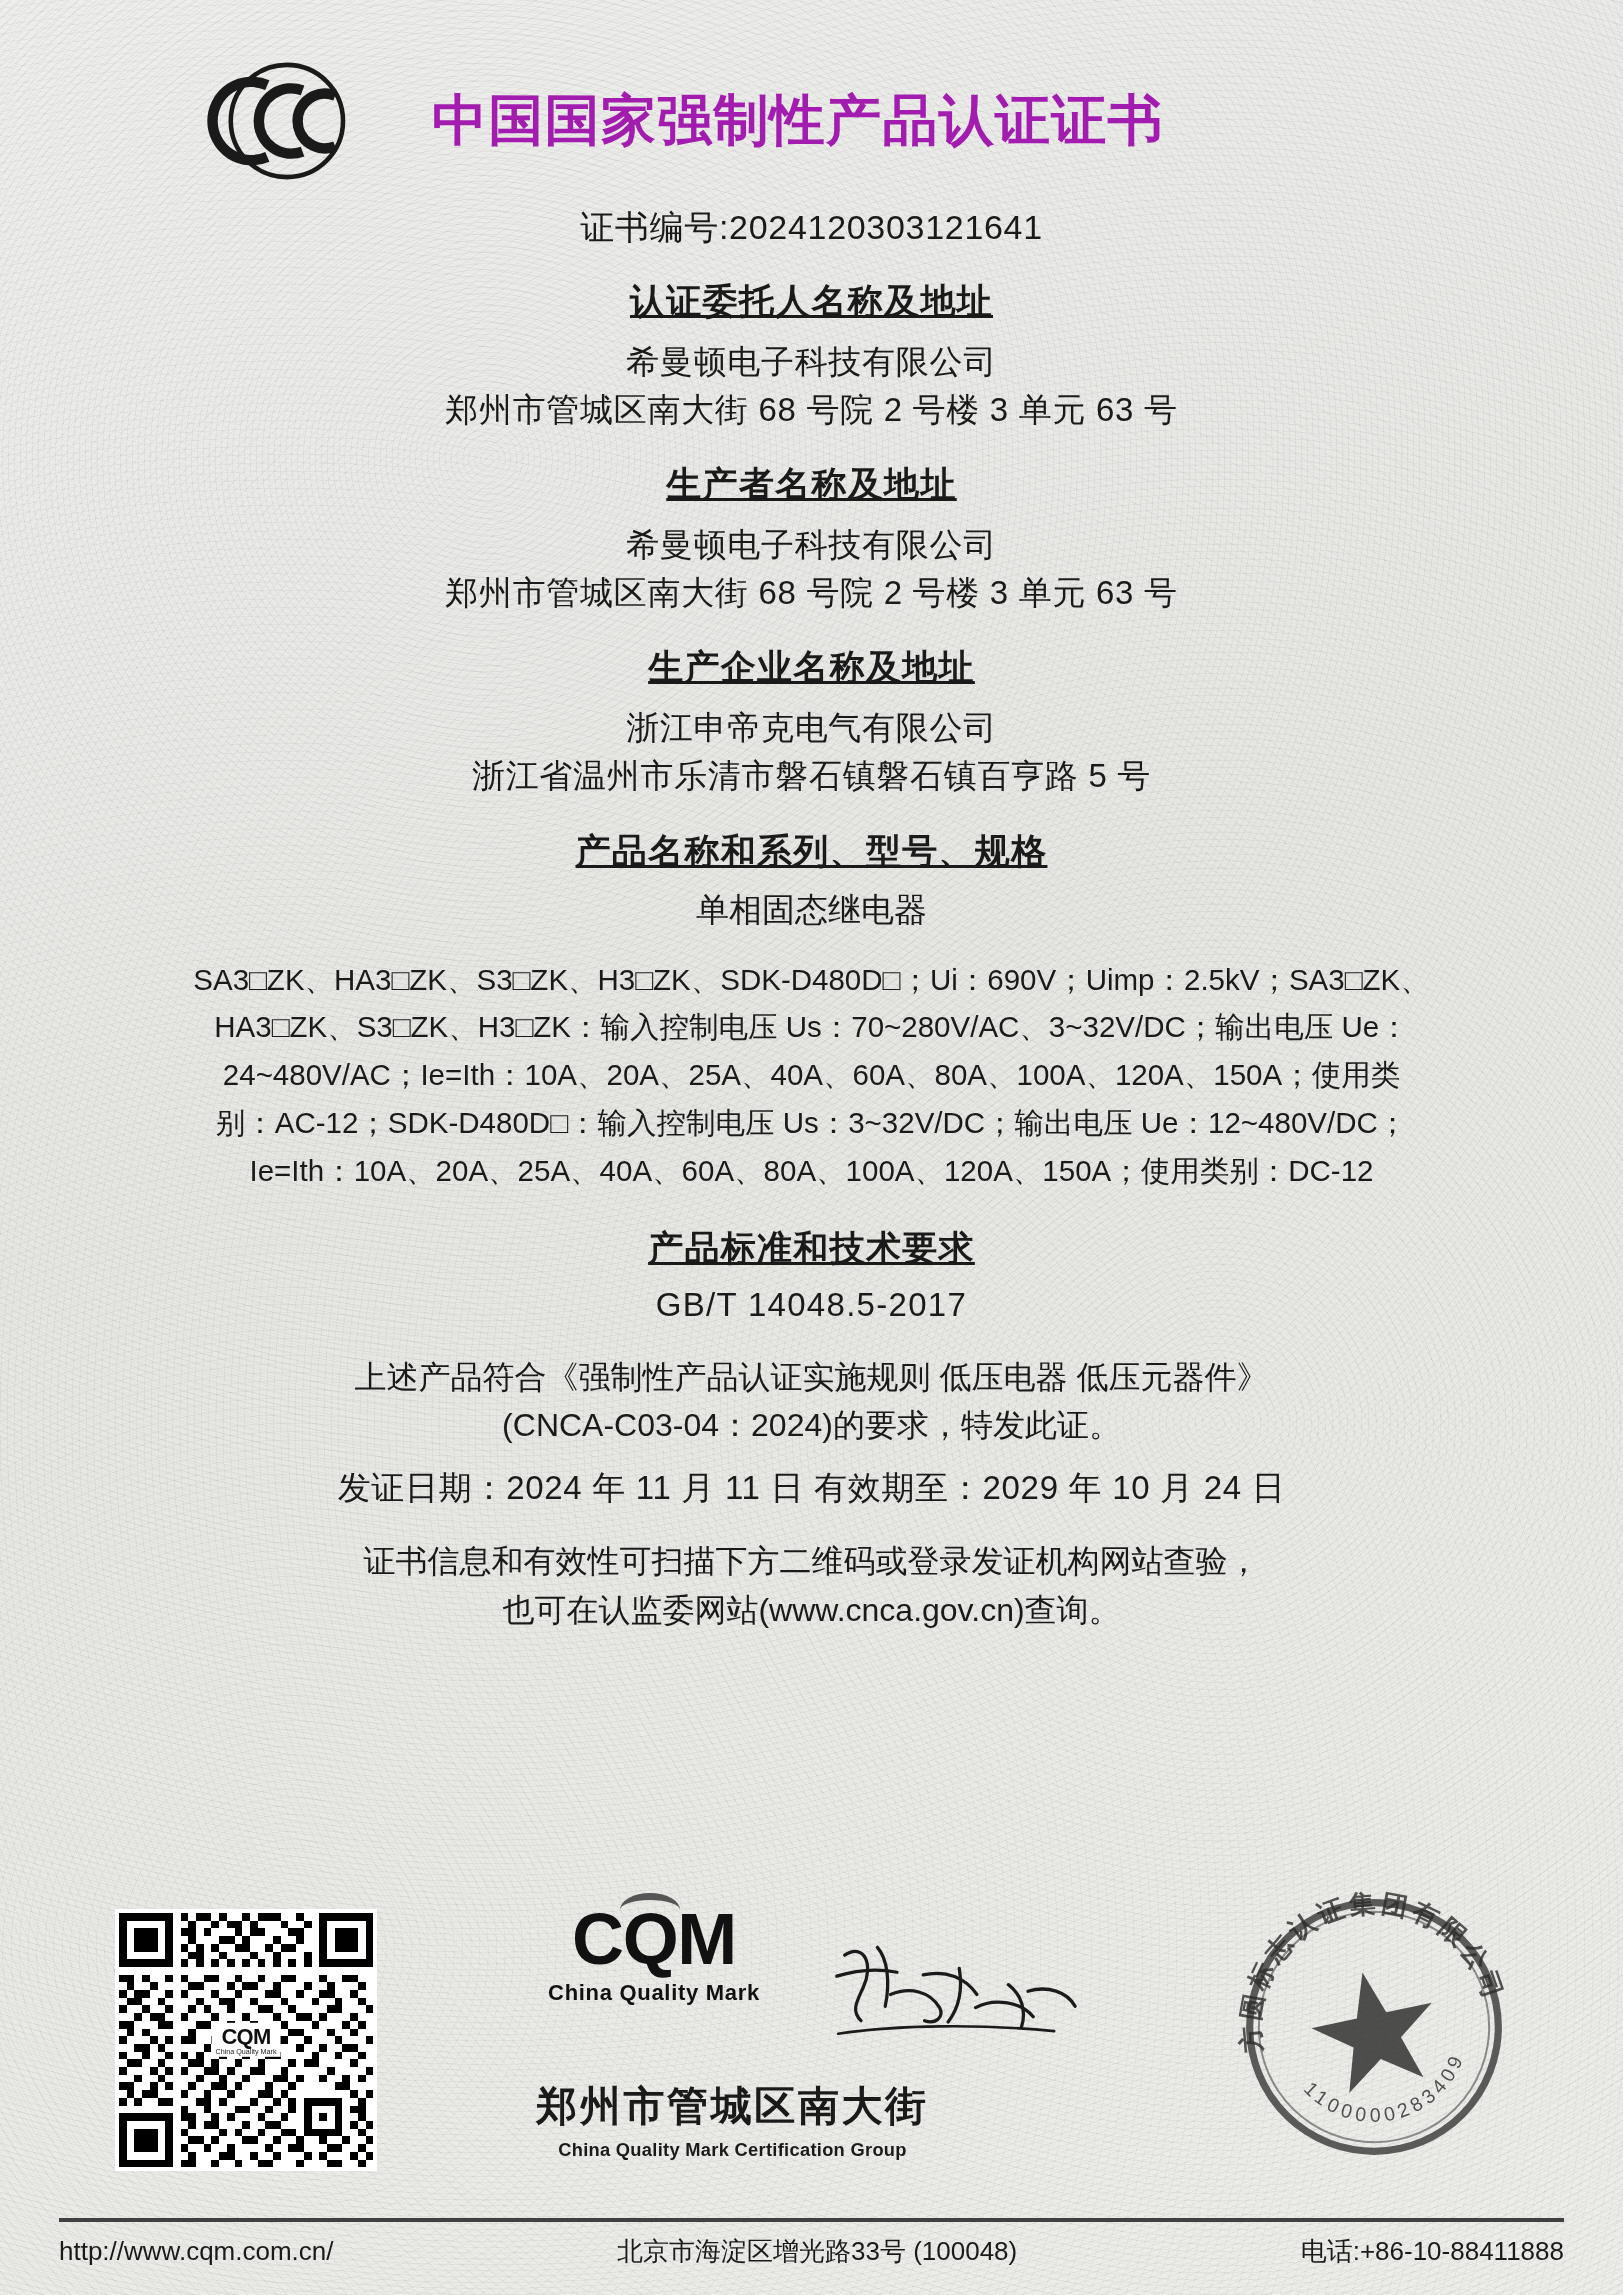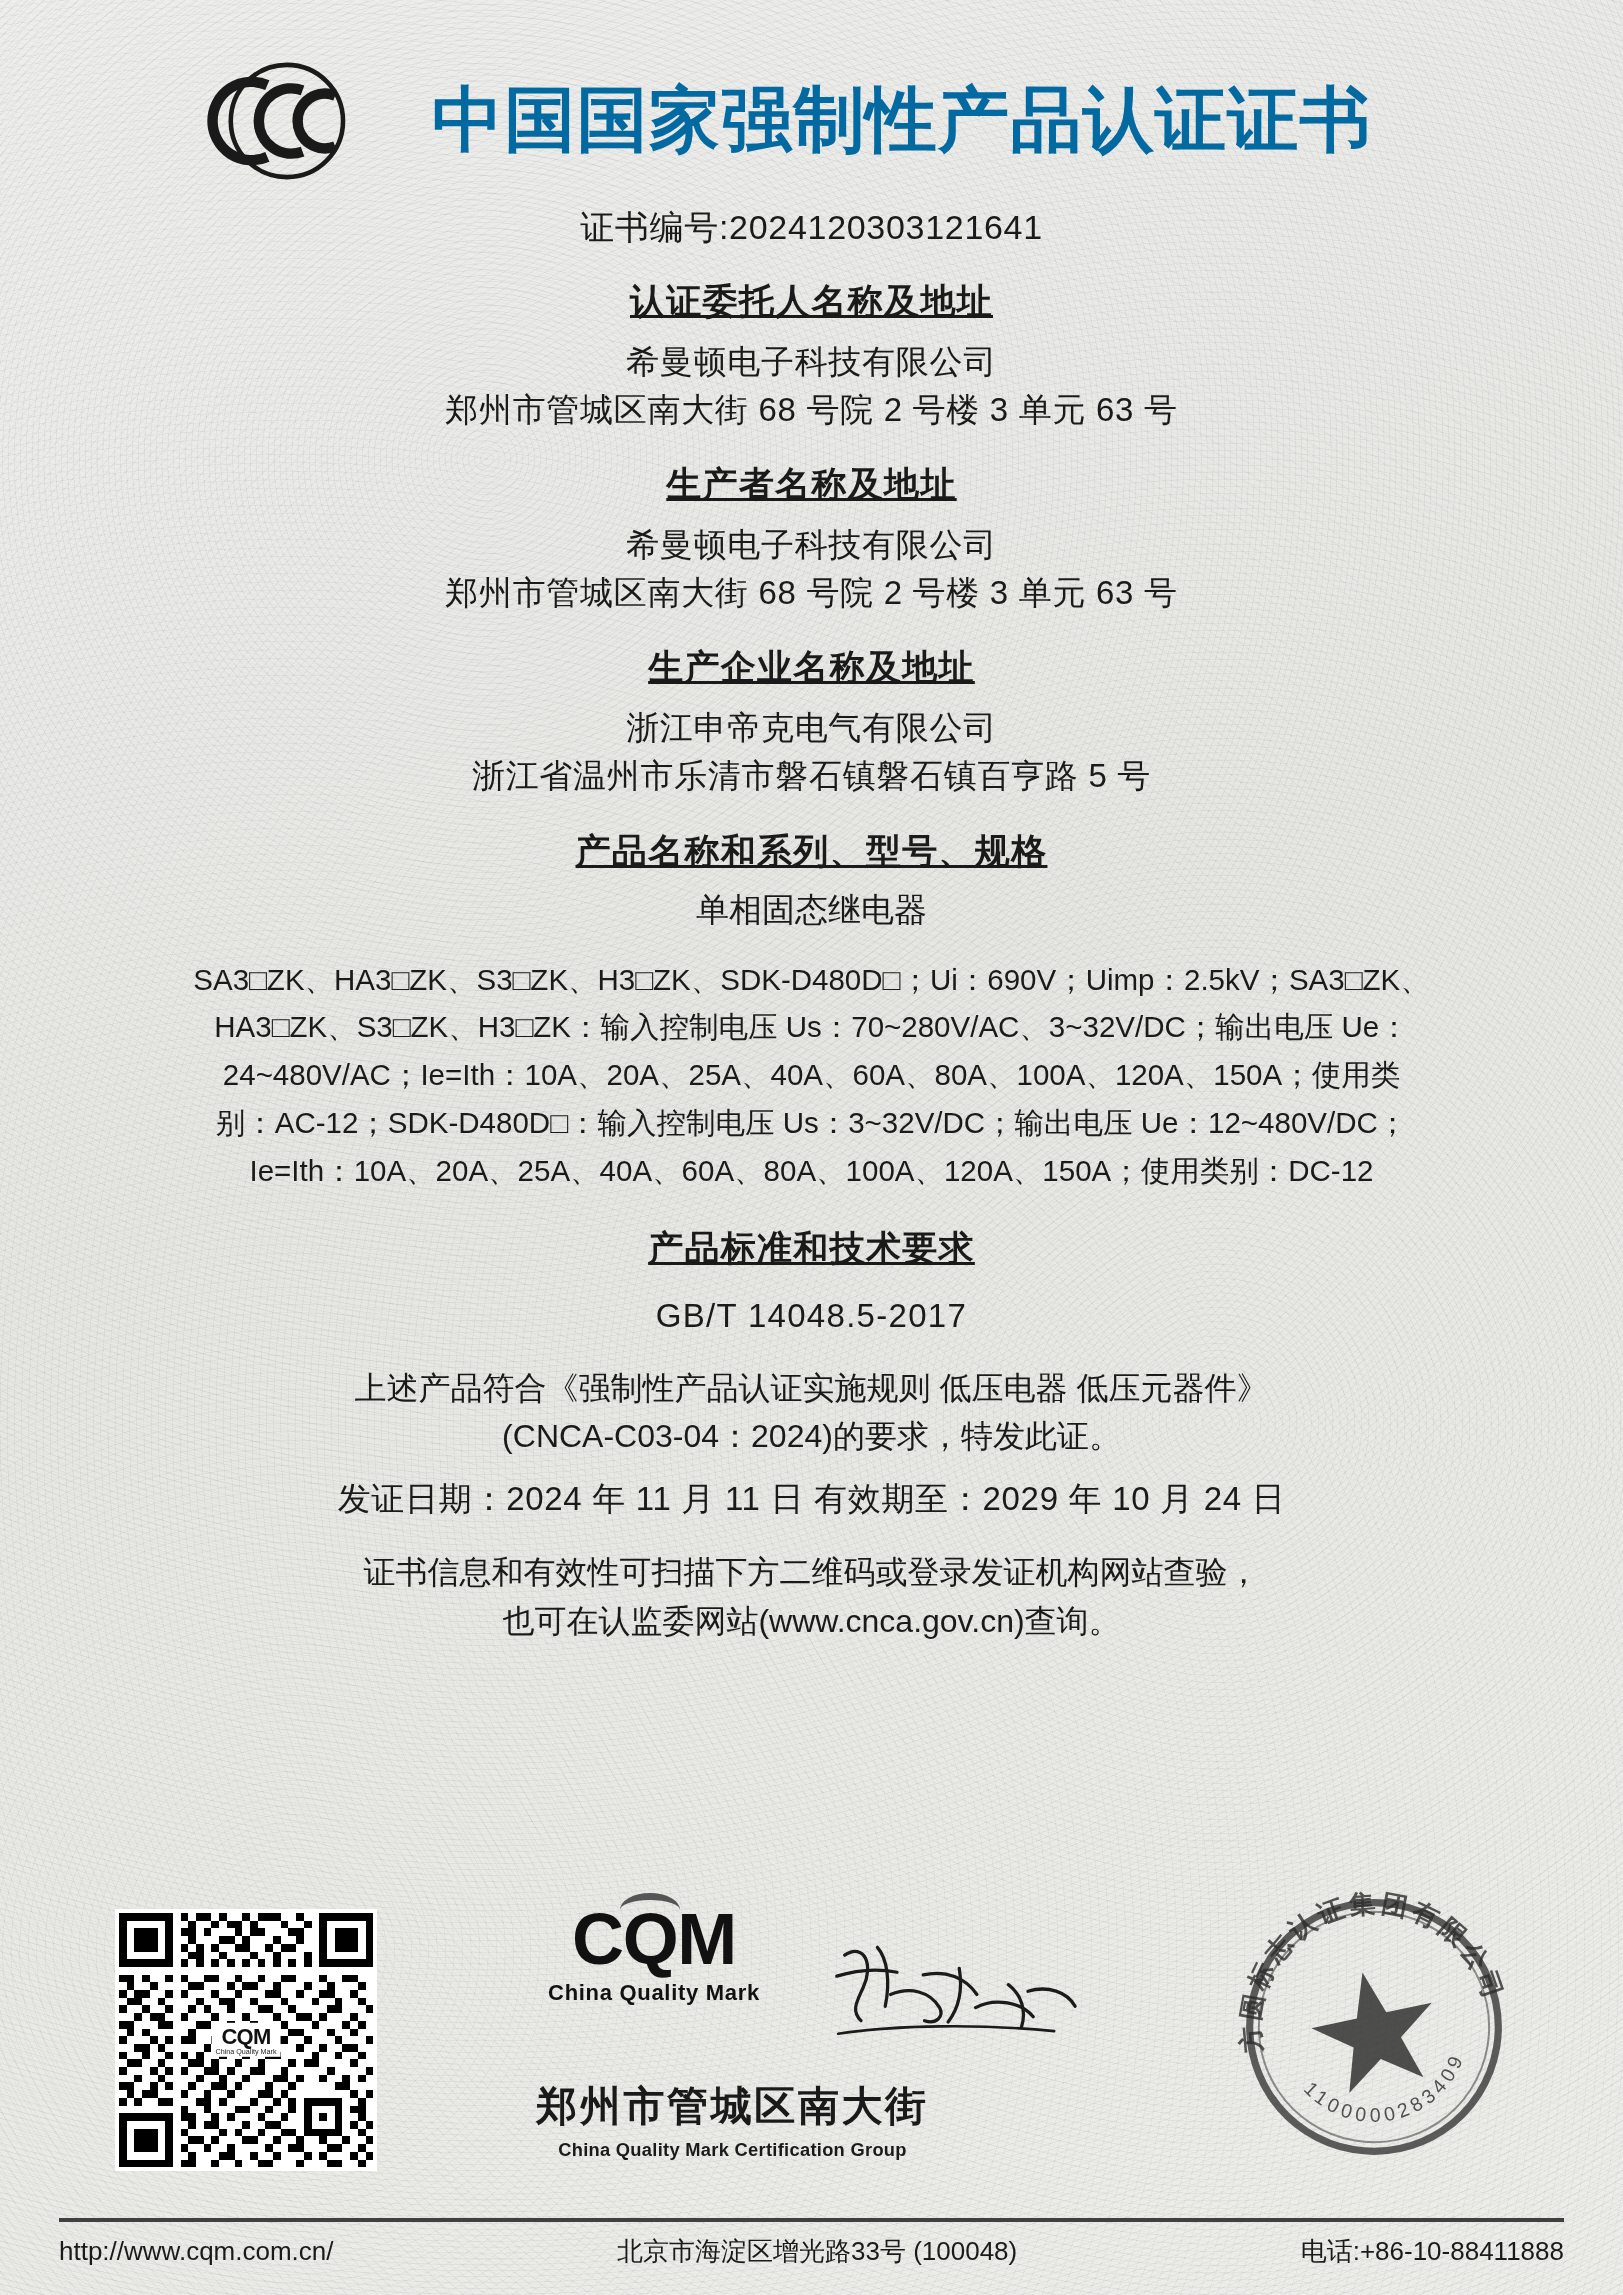--- a/index.html
+++ b/index.html
@@ -45,25 +45,25 @@
     gap: 26px;
     padding-left: 131px;
     margin-top: 19.6px;
   }
   .ccc-logo {
     width: 216px;
     height: 124px;
     flex: 0 0 auto;
   }
   .main-title {
-    font-size: 71px;
+    font-size: 55px;
     font-weight: bold;
     letter-spacing: 1.3px;
     white-space: nowrap;
-    color: #0369a1;
+    color: #a21caf;
   }
 
   .cert-no {
     text-align: center;
     font-size: 34px;
     margin-top: 22px;
     letter-spacing: 0.7px;
     font-weight: 400;
   }
 
@@ -104,21 +104,21 @@
     text-align: center;
   }
 
   .standard-block {
     margin-top: 30px;
     text-align: center;
   }
   .standard-value {
     font-size: 33px;
     letter-spacing: 1.3px;
-    margin-top: 25px;
+    margin-top: 14px;
     text-align: center;
   }
 
   .statement {
     margin-top: 29px;
     text-align: center;
     font-size: 32px;
     line-height: 1.5;
   }
   .dates {

